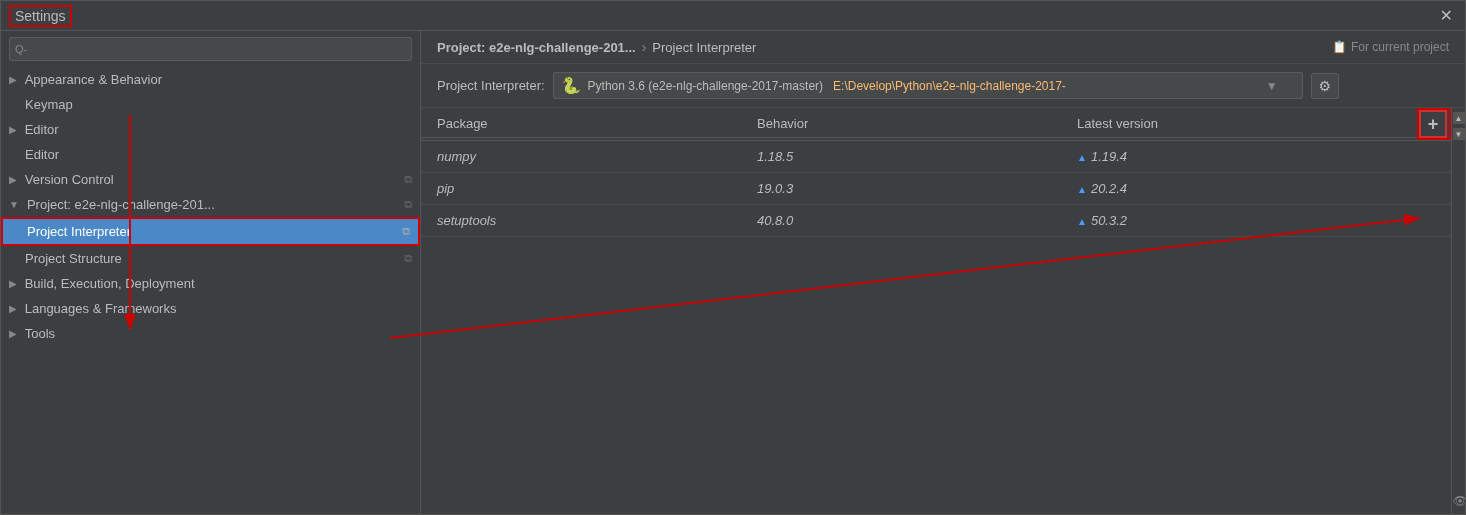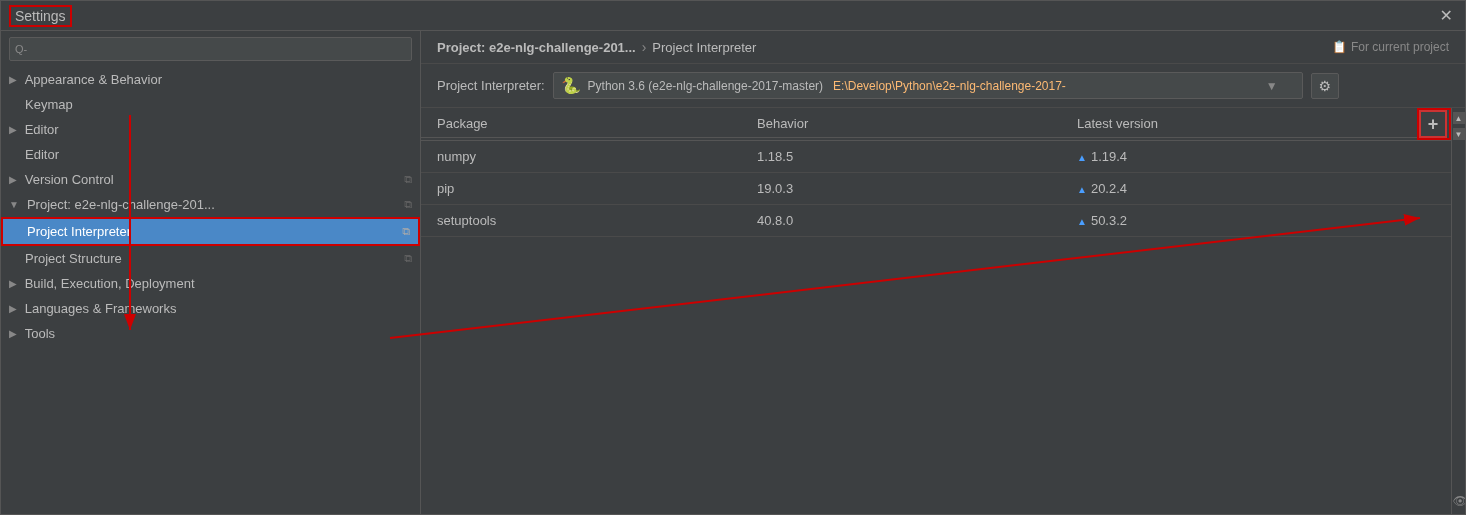--- a/index.html
+++ b/index.html
@@ -271,20 +271,21 @@
     .table-body {
       flex: 1;
       overflow-y: auto;
     }
 
     .package-row {
       display: flex;
       align-items: flex-end;
       padding: 4px 0;
       border-bottom: 1px solid #4a4a4a;
+      font-style: italic;
     }
 
     .package-row .col {
       padding: 4px 16px;
       color: #bbb;
       font-size: 13px;
     }
 
     .upgrade-arrow {
       color: #4a9eff;

